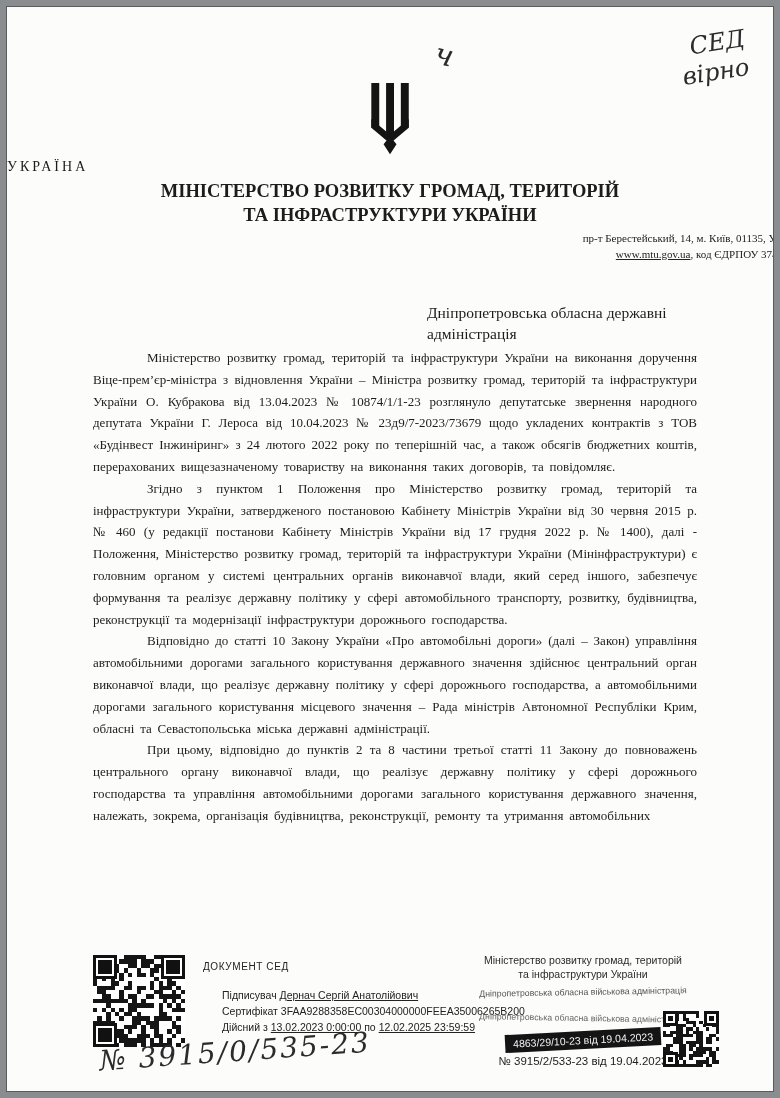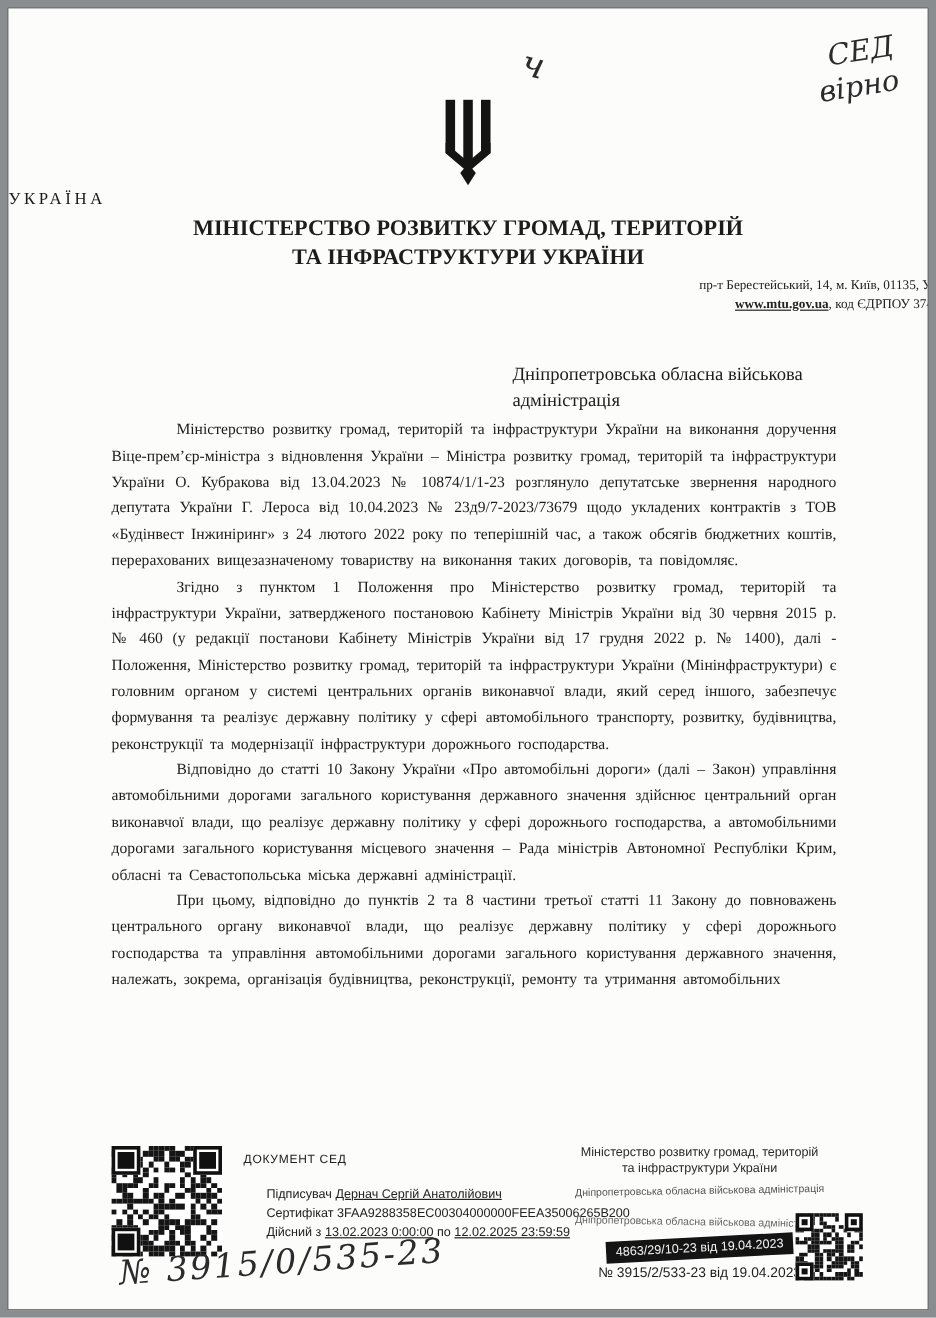--- a/index.html
+++ b/index.html
@@ -19,21 +19,21 @@
 
   
   .emblem-wrap{position:absolute;top:76px;left:0;width:100%;text-align:center;}
   .emblem-wrap svg{height:72px;width:auto;}
   .country{position:absolute;top:152px;left:0;width:100%;text-align:left;
     font-size:14px;letter-spacing:3px;}
   .ministry{position:absolute;top:172px;left:0;width:100%;text-align:center;
     font-weight:bold;font-size:18.5px;line-height:1.3;}
   .addr-block{position:absolute;top:224px;left:0;width:100%;text-align:right;
     font-size:11px;line-height:1.45;color:#222;padding-left:32px;}
-  .addr-block .site{text-decoration:underline;font-weight:bold;}
+  .addr-block .site{text-decoration:underline;}
 
   
   .addressee{position:absolute;top:296px;left:420px;width:290px;
     font-size:15.5px;line-height:1.35;}
 
   
   .body-text{position:absolute;top:340px;left:86px;right:76px;}
   .body-text p{
     margin:0;text-indent:54px;text-align:justify;
     font-size:13px;line-height:21.8px;word-spacing:2.5px;
@@ -103,21 +103,21 @@
   <div class="ministry">
     <div>МІНІСТЕРСТВО РОЗВИТКУ ГРОМАД, ТЕРИТОРІЙ</div>
     <div>ТА ІНФРАСТРУКТУРИ УКРАЇНИ</div>
   </div>
   <div class="addr-block">
     <div>пр-т Берестейський, 14, м. Київ, 01135, Україна</div>
     <div><span class="site">www.mtu.gov.ua</span><span>, код ЄДРПОУ 37472062</span></div>
   </div>
 
   <div class="addressee">
-    <div>Дніпропетровська обласна військова</div>
+    <div>Дніпропетровська обласна державні</div>
     <div>адміністрація</div>
   </div>
 
   <div class="body-text">
     <p>Міністерство розвитку громад, територій та інфраструктури України на виконання доручення Віце-прем’єр-міністра з відновлення України – Міністра розвитку громад, територій та інфраструктури України О. Кубракова від 13.04.2023 № 10874/1/1-23 розглянуло депутатське звернення народного депутата України Г. Лероса від 10.04.2023 № 23д9/7-2023/73679 щодо укладених контрактів з ТОВ «Будінвест Інжиніринг» з 24 лютого 2022 року по теперішній час, а також обсягів бюджетних коштів, перерахованих вищезазначеному товариству на виконання таких договорів, та повідомляє.</p>
     <p>Згідно з пунктом 1 Положення про Міністерство розвитку громад, територій та інфраструктури України, затвердженого постановою Кабінету Міністрів України від 30 червня 2015 р. № 460 (у редакції постанови Кабінету Міністрів України від 17 грудня 2022 р. № 1400), далі - Положення, Міністерство розвитку громад, територій та інфраструктури України (Мінінфраструктури) є головним органом у системі центральних органів виконавчої влади, який серед іншого, забезпечує формування та реалізує державну політику у сфері автомобільного транспорту, розвитку, будівництва, реконструкції та модернізації інфраструктури дорожнього господарства.</p>
     <p>Відповідно до статті 10 Закону України «Про автомобільні дороги» (далі – Закон) управління автомобільними дорогами загального користування державного значення здійснює центральний орган виконавчої влади, що реалізує державну політику у сфері дорожнього господарства, а автомобільними дорогами загального користування місцевого значення – Рада міністрів Автономної Республіки Крим, обласні та Севастопольська міська державні адміністрації.</p>
     <p>При цьому, відповідно до пунктів 2 та 8 частини третьої статті 11 Закону до повноважень центрального органу виконавчої влади, що реалізує державну політику у сфері дорожнього господарства та управління автомобільними дорогами загального користування державного значення, належать, зокрема, організація будівництва, реконструкції, ремонту та утримання автомобільних</p>
   </div>
 

